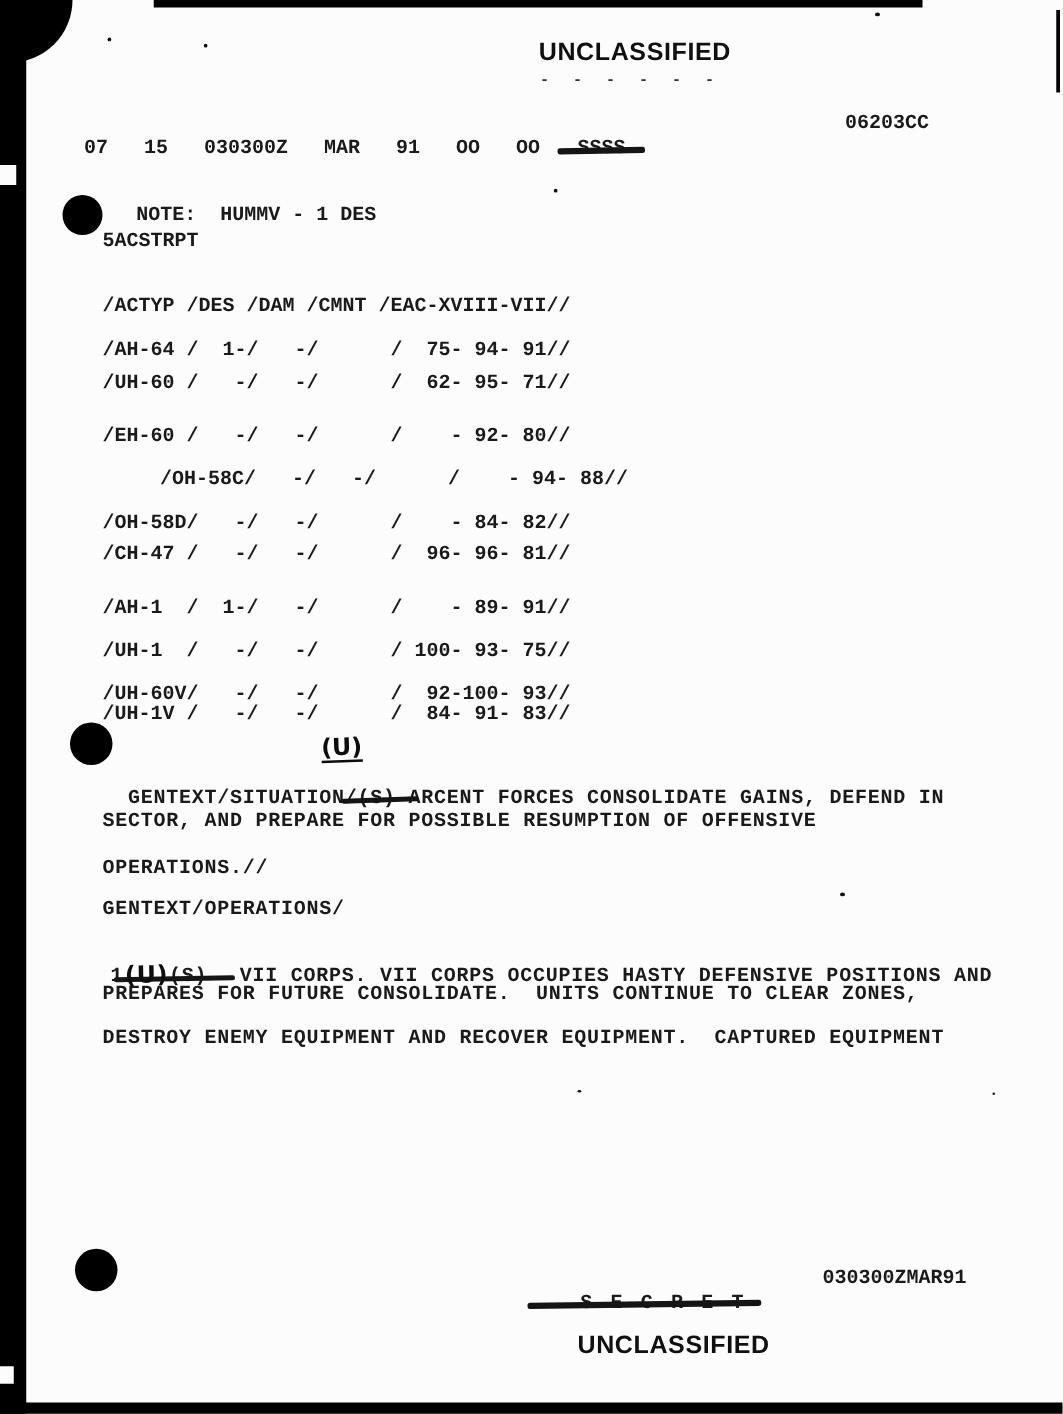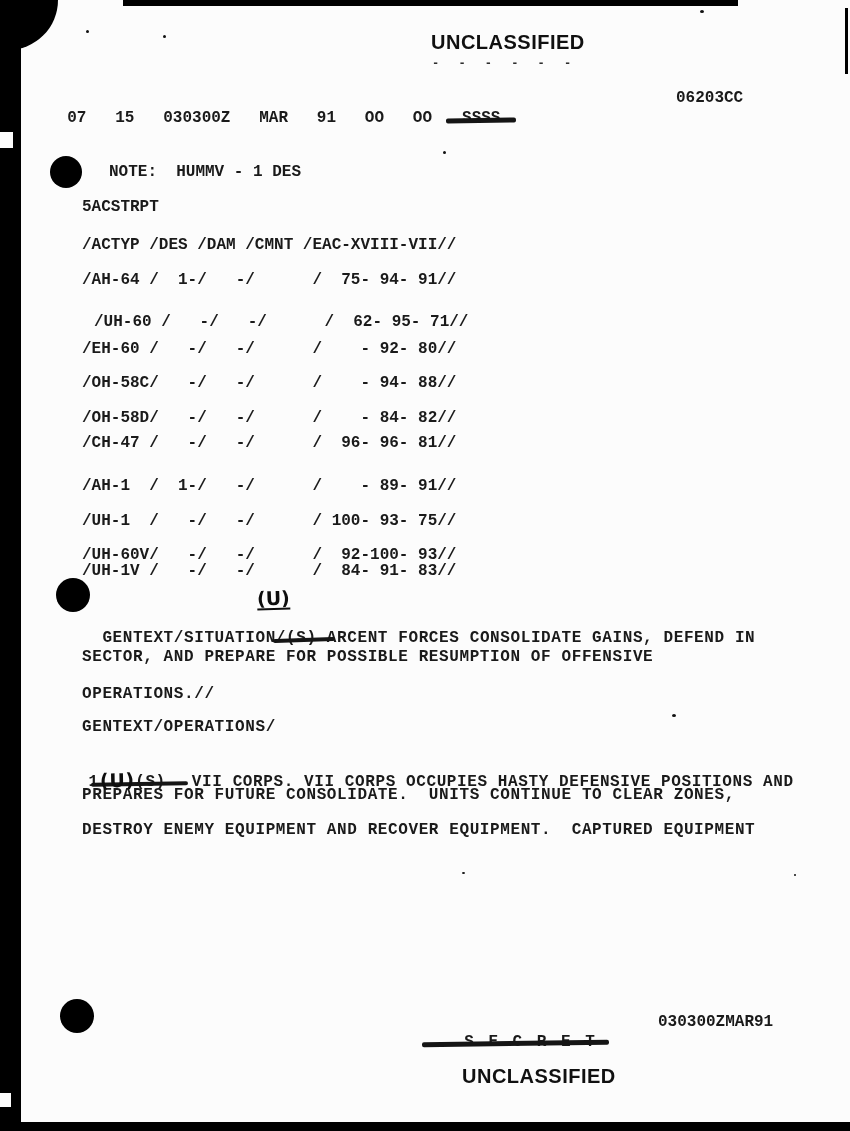--- a/index.html
+++ b/index.html
@@ -74,27 +74,27 @@
 <div class="sans" style="left:385px;top:31px;font-size:20px;letter-spacing:0.5px;">UNCLASSIFIED</div>
 <div class="mono remnant" style="left:432px;top:58px;">- - - - - -</div>
 
 <div class="mono" style="left:48px;top:92px;">
   <span>07   15   030300Z   MAR   91   OO   OO</span><span class="strike strike-ssss" style="margin-left:30px;">SSSS</span>
 </div>
 <div class="mono" style="left:676px;top:90px;">06203CC</div>
 
 <div class="mono" style="left:82px;top:164px;padding-left:27px;">NOTE:  HUMMV - 1 DES</div>
 
-<div class="mono" style="left:82px;top:199px;">5ACSTRPT</div>
+<div class="mono" style="left:82px;top:185px;">5ACSTRPT</div>
 <div class="mono" style="left:82px;top:237px;">/ACTYP /DES /DAM /CMNT /EAC-XVIII-VII//</div>
 
 <div class="mono row" style="top:272px;">/AH-64 /  1-/   -/      /  75- 94- 91//</div>
-<div class="mono row" style="top:314px;margin-left:12px;">/UH-60 /   -/   -/      /  62- 95- 71//</div>
+<div class="mono row" style="top:298px;">/UH-60 /   -/   -/      /  62- 95- 71//</div>
 <div class="mono row" style="top:341px;">/EH-60 /   -/   -/      /    - 92- 80//</div>
-<div class="mono row" style="top:375px;">/OH-58C/   -/   -/      /    - 94- 88//</div>
+<div class="mono row" style="top:375px;margin-left:46px;">/OH-58C/   -/   -/      /    - 94- 88//</div>
 <div class="mono row" style="top:410px;">/OH-58D/   -/   -/      /    - 84- 82//</div>
 <div class="mono row" style="top:435px;">/CH-47 /   -/   -/      /  96- 96- 81//</div>
 <div class="mono row" style="top:478px;">/AH-1  /  1-/   -/      /    - 89- 91//</div>
 <div class="mono row" style="top:513px;">/UH-1  /   -/   -/      / 100- 93- 75//</div>
 <div class="mono row" style="top:547px;">/UH-60V/   -/   -/      /  92-100- 93//</div>
 <div class="mono row" style="top:563px;text-align:right;">/UH-1V /   -/   -/      /  84- 91- 83//</div>
 
 <span class="hand hand-u-sit">(U)</span>
 <div class="mono para" style="left:82px;top:612px;">
   <span>GENTEXT/SITUATION</span><span class="strike strike-situation">/(S)</span><span> ARCENT FORCES CONSOLIDATE GAINS, DEFEND IN</span>

